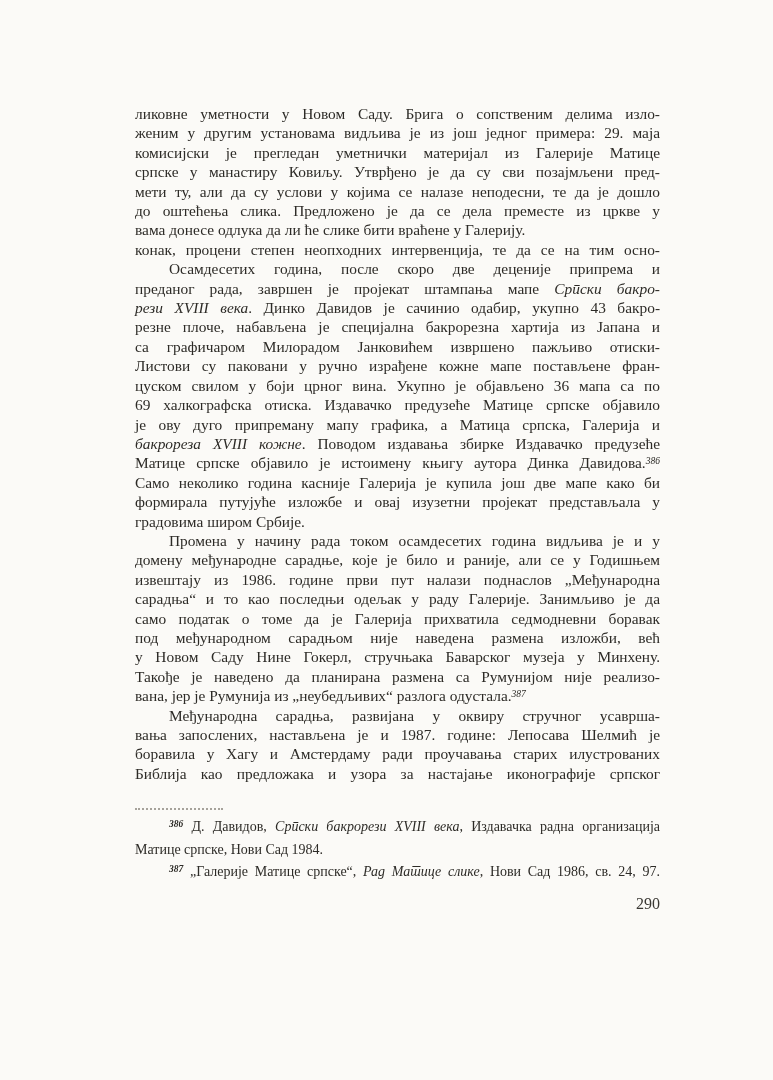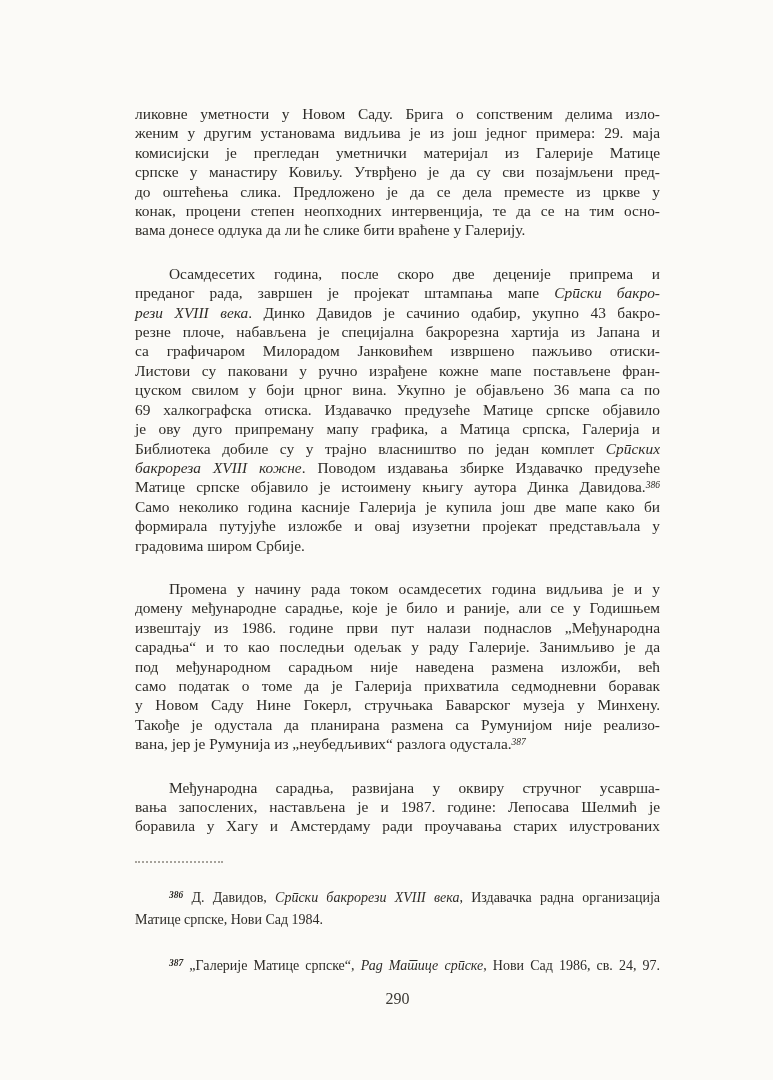--- a/index.html
+++ b/index.html
@@ -26,21 +26,21 @@
     top: 104px;
     width: 525px;
   }
   
   .body-text .line {
     font-size: 15.4px;
     line-height: 19.4px;
     text-align: justify;
     text-align-last: justify;
   }
-  .line.indent { padding-left: 34px; margin-top: 24px; }
+  .line.indent { padding-left: 34px; }
   .line.last { text-align-last: left; }
   .line i { }
   .line sup {
     font-size: 62%;
     line-height: 0;
     position: relative;
     top: -0.45em;
     vertical-align: baseline;
     font-style: italic;
   }
@@ -61,70 +61,71 @@
   }
   .footnotes .line.last { text-align-last: left; }
   .footnotes .line sup {
     font-weight: bold;
     font-size: 68%;
   }
   .page-number {
     margin-top: 12px;
     font-size: 16px;
     color: #3a3833;
-    text-align: center;
+    text-align: right;
   }
 </style>
 </head>
 <body>
 
 <div class="page">
   <div class="content">
 
     <div class="body-text">
         <div class="line">ликовне уметности у Новом Саду. Брига о сопственим делима изло-</div>
         <div class="line">женим у другим установама видљива је из још једног примера: 29. маја</div>
         <div class="line">комисијски је прегледан уметнички материјал из Галерије Матице</div>
         <div class="line">српске у манастиру Ковиљу. Утврђено је да су сви позајмљени пред-</div>
+        <div class="line">мети ту, али да су услови у којима се налазе неподесни, те да је дошло</div>
         <div class="line">до оштећења слика. Предложено је да се дела преместе из цркве у</div>
+        <div class="line last">вама донесе одлука да ли ће слике бити враћене у Галерију.</div>
         <div class="line">конак, процени степен неопходних интервенција, те да се на тим осно-</div>
-        <div class="line last">вама донесе одлука да ли ће слике бити враћене у Галерију.</div>
         <div class="line indent">Осамдесетих година, после скоро две деценије припрема и</div>
         <div class="line">преданог рада, завршен је пројекат штампања мапе <i>Српски бакро-</i></div>
         <div class="line"><i>рези XVIII века</i>. Динко Давидов је сачинио одабир, укупно 43 бакро-</div>
         <div class="line">резне плоче, набављена је специјална бакрорезна хартија из Јапана и</div>
         <div class="line">са графичаром Милорадом Јанковићем извршено пажљиво отиски-</div>
         <div class="line">Листови су паковани у ручно израђене кожне мапе постављене фран-</div>
         <div class="line">цуском свилом у боји црног вина. Укупно је објављено 36 мапа са по</div>
         <div class="line">69 халкографска отиска. Издавачко предузеће Матице српске објавило</div>
         <div class="line">је ову дуго припреману мапу графика, а Матица српска, Галерија и</div>
-        <div class="line">Библиотека добиле су у трајно власништво по један комплет <i>Српских</i></div>
         <div class="line"><i>бакрореза XVIII кожне</i>. Поводом издавања збирке Издавачко предузеће</div>
         <div class="line">Матице српске објавило је истоимену књигу аутора Динка Давидова.<sup>386</sup></div>
         <div class="line">Само неколико година касније Галерија је купила још две мапе како би</div>
         <div class="line">формирала путујуће изложбе и овај изузетни пројекат представљала у</div>
         <div class="line last">градовима широм Србије.</div>
         <div class="line indent">Промена у начину рада током осамдесетих година видљива је и у</div>
         <div class="line">домену међународне сарадње, које је било и раније, али се у Годишњем</div>
         <div class="line">извештају из 1986. године први пут налази поднаслов „Међународна</div>
         <div class="line">сарадња“ и то као последњи одељак у раду Галерије. Занимљиво је да</div>
+        <div class="line">само податак о томе да је Галерија прихватила седмодневни боравак</div>
         <div class="line">под међународном сарадњом није наведена размена изложби, већ</div>
-        <div class="line">само податак о томе да је Галерија прихватила седмодневни боравак</div>
         <div class="line">у Новом Саду Нине Гокерл, стручњака Баварског музеја у Минхену.</div>
-        <div class="line">Такође је одустала да планирана размена са Румунијом није реализо-</div>
+        <div class="line">Такође је наведено да планирана размена са Румунијом није реализо-</div>
         <div class="line last">вана, јер је Румунија из „неубедљивих“ разлога одустала.<sup>387</sup></div>
         <div class="line indent">Међународна сарадња, развијана у оквиру стручног усаврша-</div>
         <div class="line">вања запослених, настављена је и 1987. године: Лепосава Шелмић је</div>
         <div class="line">боравила у Хагу и Амстердаму ради проучавања старих илустрованих</div>
+        <div class="line">Библија као предложака и узора за настајање иконографије српског</div>
       </div>
 
     <div class="footnote-sep"></div>
 
     <div class="footnotes">
         <div class="line indent"><sup>386</sup> Д. Давидов, <i>Српски бакрорези XVIII века</i>, Издавачка радна организација</div>
         <div class="line last">Матице српске, Нови Сад 1984.</div>
-        <div class="line indent"><sup>387</sup> „Галерије Матице српске“, <i>Рад Матице српске</i>, Нови Сад 1986, св. 24, 97.</div>
+        <div class="line indent"><sup>387</sup> „Галерије Матице српске“, <i>Рад Матице слике</i>, Нови Сад 1986, св. 24, 97.</div>
       </div>
 
     <div class="page-number">290</div>
 
   </div>
 </div>
 
 </body></html>

